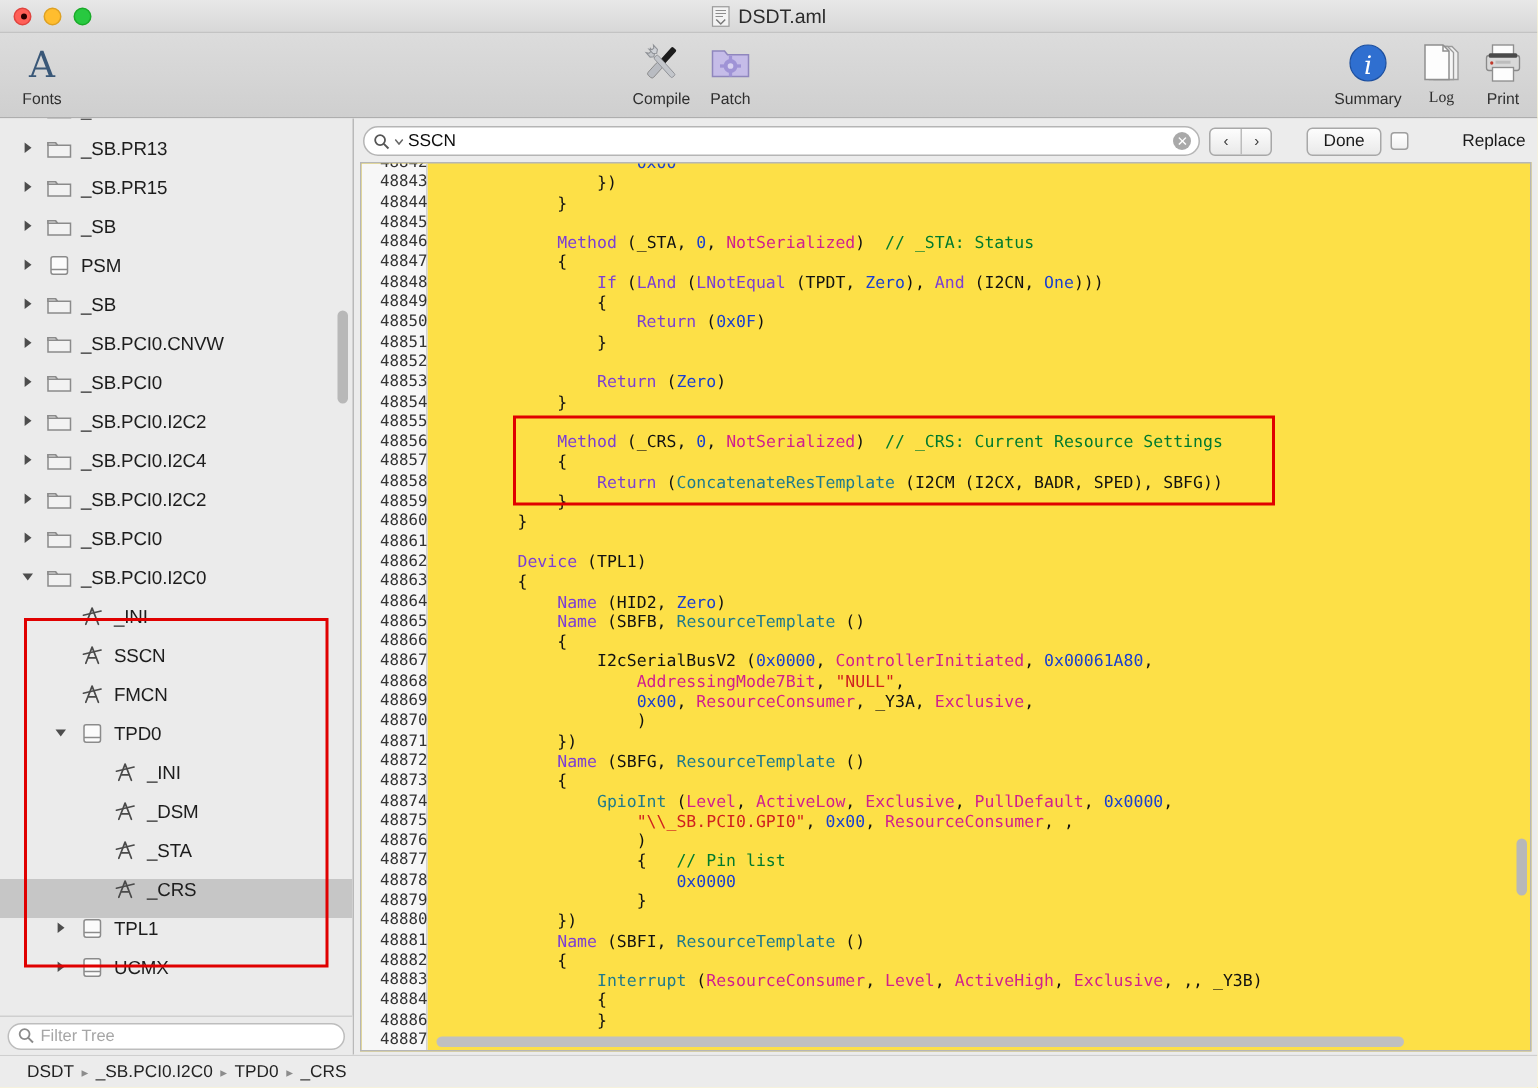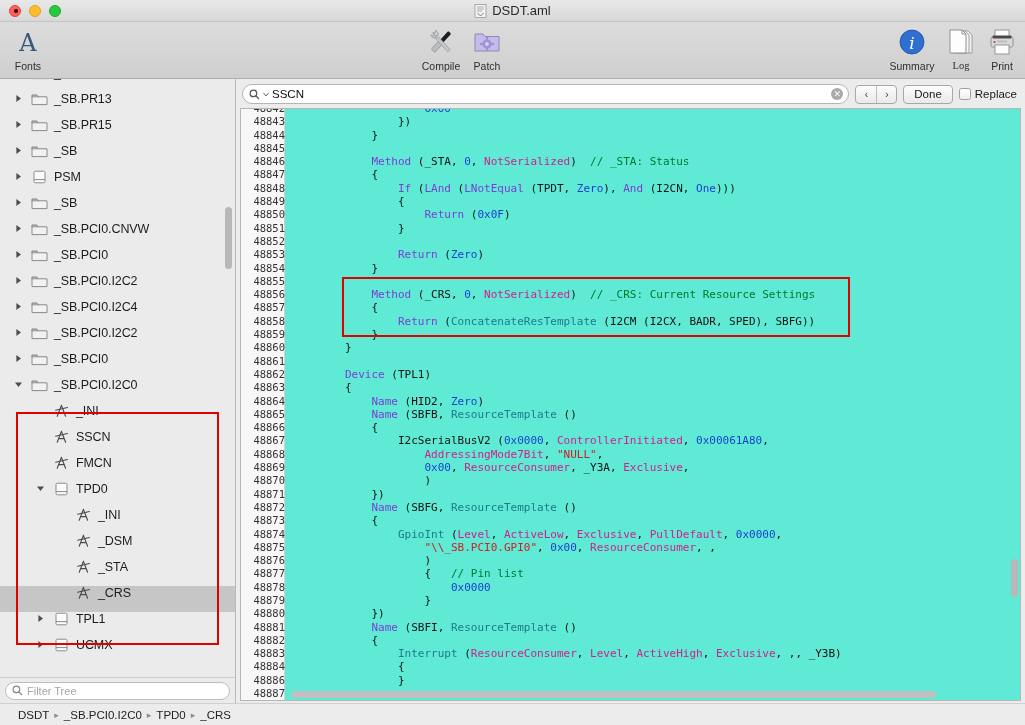--- a/index.html
+++ b/index.html
@@ -133,32 +133,32 @@
     overflow: hidden; background: linear-gradient(to bottom,#fdfdfd,#e9e9e9);
   }
   .seg > div {
     width: 20px; display: flex; align-items: center; justify-content: center;
     font-size: 10px; color: #3a3a3a;
   }
   .seg > div + div { border-left: 1px solid #bcbcbc; }
   .done-btn {
     height: 19px; padding: 0 10px; border: 1px solid #a8a8a8; border-radius: 4px;
     background: linear-gradient(to bottom,#fdfdfd,#e9e9e9);
-    display: flex; align-items: center; font-size: 11.5px; color: #1a1a1a;
+    display: flex; align-items: center; font-size: 11.5px; color: #1a1a1a; margin-left: 17px;
   }
   .replace-wrap { display: flex; align-items: center; gap: 4px; padding-right: 2px; }
   .cbx {
     width: 12px; height: 12px; border: 1px solid #9f9f9f; border-radius: 2.5px;
     background: linear-gradient(to bottom,#ffffff,#f0f0f0);
   }
-  .replace-lbl { font-size: 11.5px; color: #1a1a1a; }
+  .replace-lbl { font-size: 11.5px; color: #1a1a1a; margin-left: 32px; }
 
   .code-frame {
     flex: 1 1 auto; position: relative;
-    background: #5eead4; border: 1px solid #b6b6b6;
+    background: #fde047; border: 1px solid #b6b6b6;
     overflow: hidden;
   }
   .code-scroller { position: absolute; inset: 0; overflow: hidden; }
   .gutter {
     position: absolute; left: 0; top: 0; bottom: 0; width: 44px;
     background: #f7f7f7; border-right: 1px solid #d2d2d2;
   }
   .code-lines {
     position: absolute; left: 0; right: 0; top: -7px;
     font-family: "DejaVu Sans Mono", "Liberation Mono", monospace;

